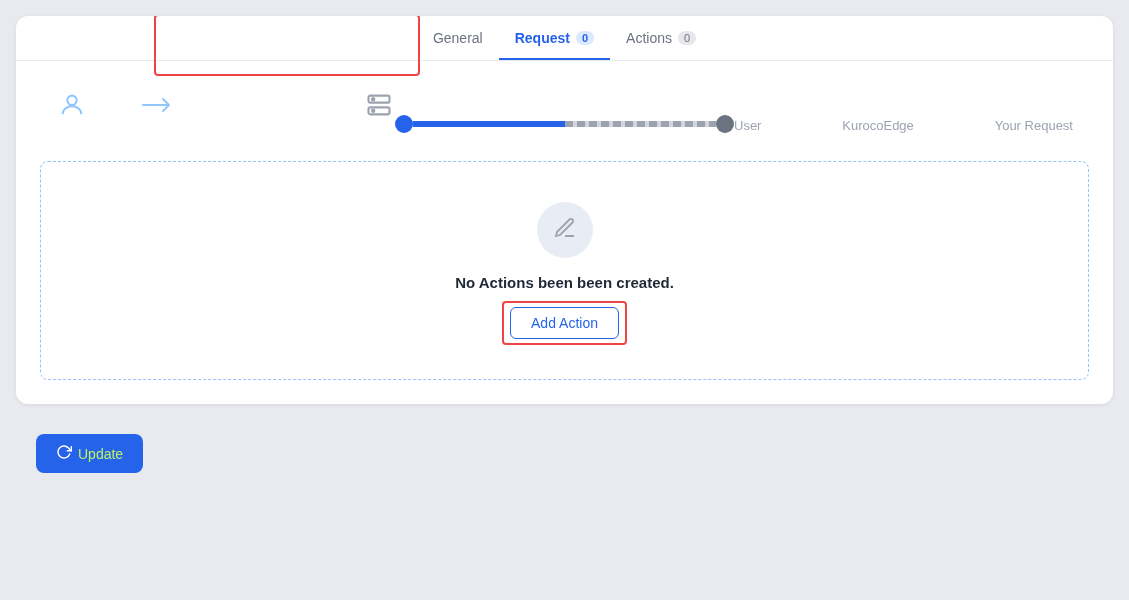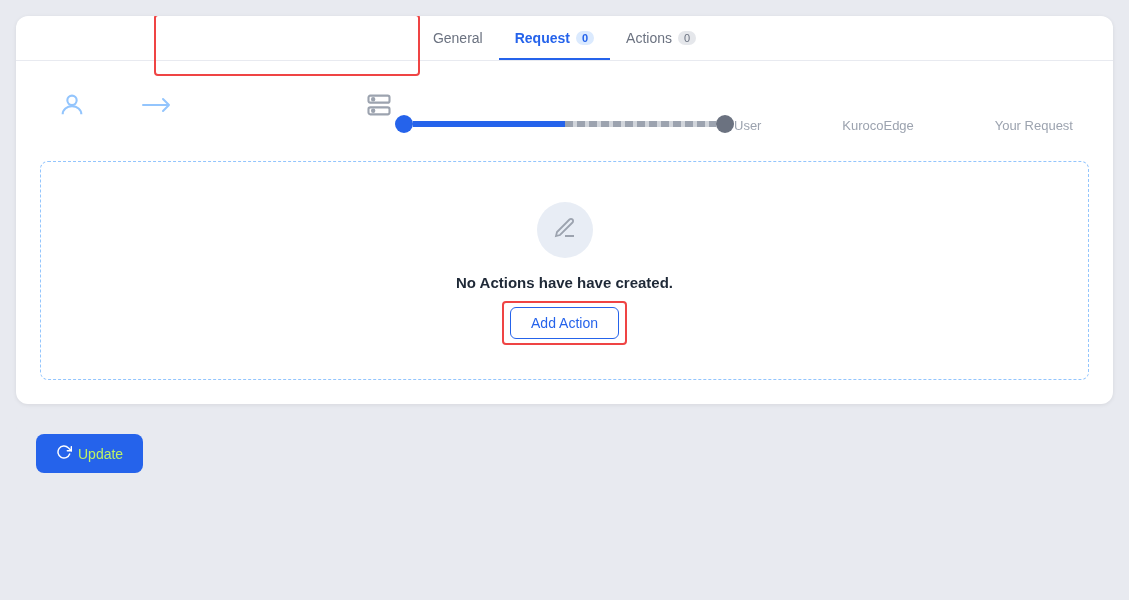--- a/index.html
+++ b/index.html
@@ -303,21 +303,21 @@
 
   <div class="empty-box">
     <div class="empty-icon-circle">
       <div>
         <svg width="24" height="24" viewBox="0 0 24 24" fill="none" stroke="#9ca3af" stroke-width="1.8">
           <path d="M12 20h9"></path>
           <path d="M16.5 3.5a2.121 2.121 0 0 1 3 3L7 19l-4 1 1-4 12.5-12.5z"></path>
         </svg>
       </div>
     </div>
-    <p class="empty-text">No Actions have have created.</p>
+    <p class="empty-text">No Actions been been created.</p>
     <div class="add-action-highlight">
       <button class="add-action-btn">Add Action</button>
     </div>
   </div>
 </div>
 
 <div class="bottom-bar">
   <button class="update-btn">
     <span>
       <svg width="16" height="16" viewBox="0 0 24 24" fill="none" stroke="white" stroke-width="2.2" stroke-linecap="round">

